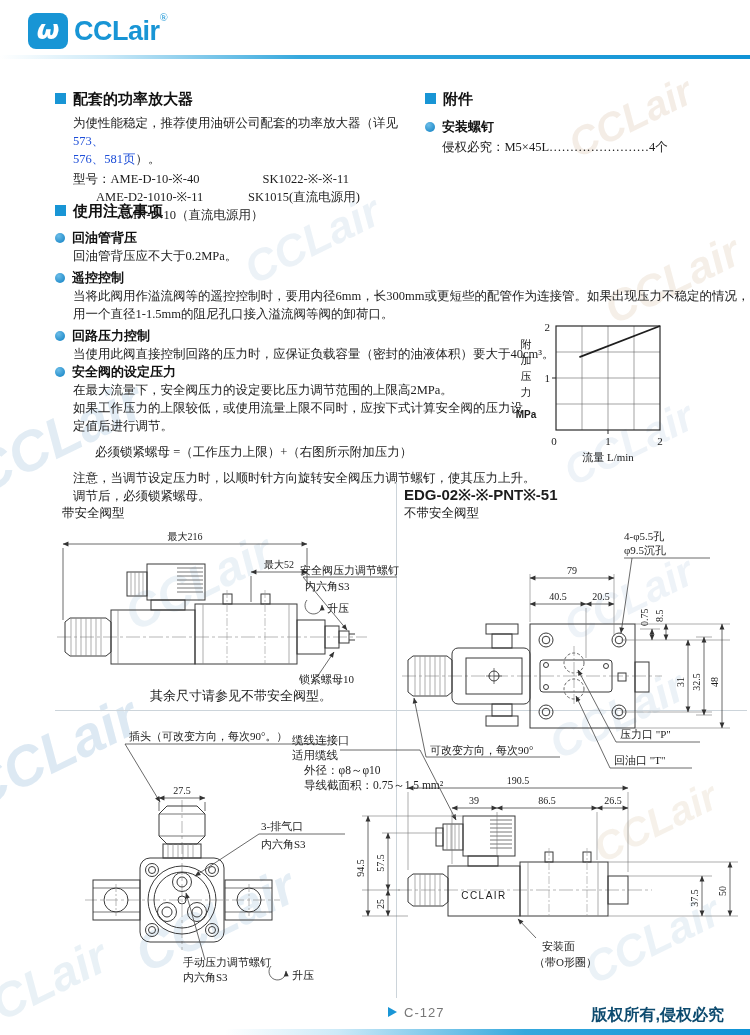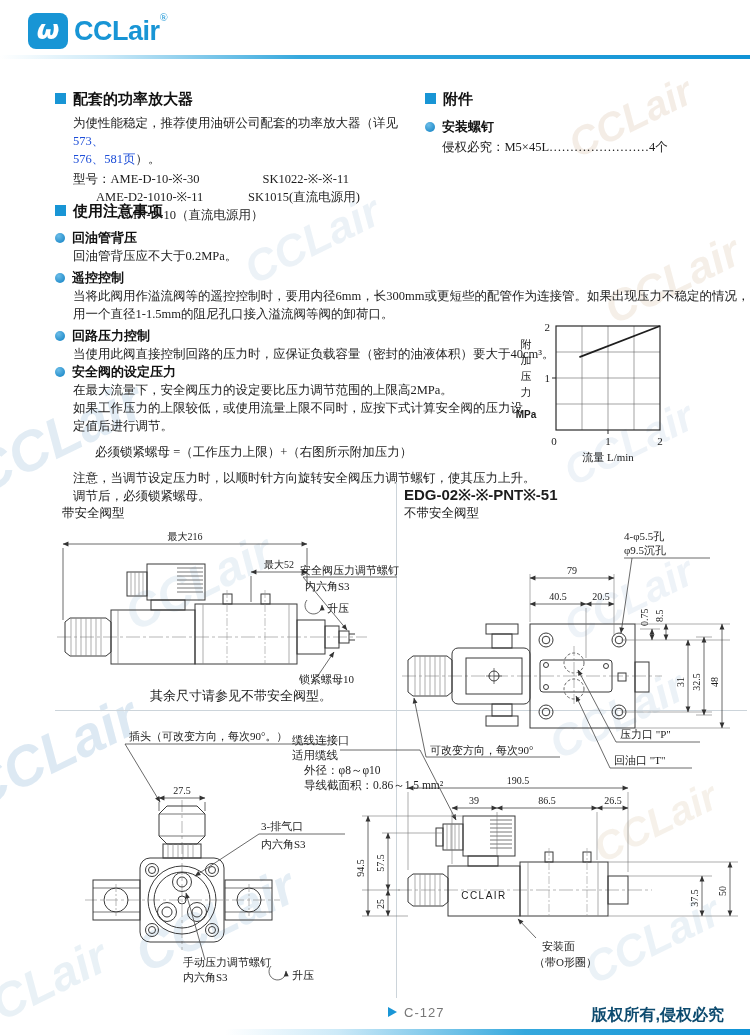--- a/index.html
+++ b/index.html
@@ -58,21 +58,21 @@
   </div>
   <div class="grad-bar" style="top:55px;height:4px"></div>
 
   <section class="abs" style="left:55px;top:90px;width:372px">
     <h3 class="hd sec-title"><span class="sq"></span><span>配套的功率放大器</span></h3>
     <p class="body-t indent" style="margin-top:5px">
       <span>为使性能稳定，推荐使用油研公司配套的功率放大器（详见</span><span class="blue">573、</span><br>
       <span class="blue">576、581页</span><span>）。</span>
     </p>
     <div class="body-t indent" style="margin-top:2px">
-      <div><span>型号：</span><span style="display:inline-block;width:152px">AME-D-10-※-30</span><span>SK1022-※-※-11</span></div>
+      <div><span>型号：</span><span style="display:inline-block;width:152px">AME-D-10-※-40</span><span>SK1022-※-※-11</span></div>
       <div style="margin-left:23px"><span style="display:inline-block;width:152px">AME-D2-1010-※-11</span><span>SK1015(直流电源用)</span></div>
       <div style="margin-left:44px"><span>AMN-D-10（直流电源用）</span></div>
     </div>
   </section>
 
   <section class="abs" style="left:425px;top:90px;width:320px">
     <h3 class="hd sec-title"><span class="sq"></span><span>附件</span></h3>
     <div class="hd item-title" style="margin-top:9px"><span class="dot"></span><span>安装螺钉</span></div>
     <div class="body-t" style="margin:2px 0 0 17px">侵权必究：M5×45L……………………4个</div>
   </section>
@@ -374,21 +374,21 @@
     <text class="co" x="206" y="134">内六角S3</text>
     <text class="co" x="128" y="252">手动压力调节螺钉</text>
     <text class="co" x="128" y="267">内六角S3</text>
     <text class="co" x="237" y="265">升压</text>
   </svg>
 
   <div class="abs" style="left:292px;top:733px;font-size:11.5px;line-height:15px">
     <div>缆线连接口</div>
     <div>适用缆线</div>
     <div style="margin-left:12px">外径：φ8～φ10</div>
-    <div style="margin-left:12px">导线截面积：0.86～1.5 mm²</div>
+    <div style="margin-left:12px">导线截面积：0.75～1.5 mm²</div>
   </div>
 
   <svg class="draw" style="left:340px;top:738px" width="410" height="252" viewBox="0 0 410 252">
     <defs>
         <marker id="a4" viewBox="0 0 10 10" refX="8.5" refY="5" markerWidth="9" markerHeight="8" orient="auto-start-reverse">
           <path d="M0,1.2 L9,5 L0,8.8 z" fill="#333"></path>
         </marker>
       </defs>
     <g stroke="#444" stroke-width="0.8" fill="none">
       <line x1="0" y1="12" x2="80" y2="12"></line>

